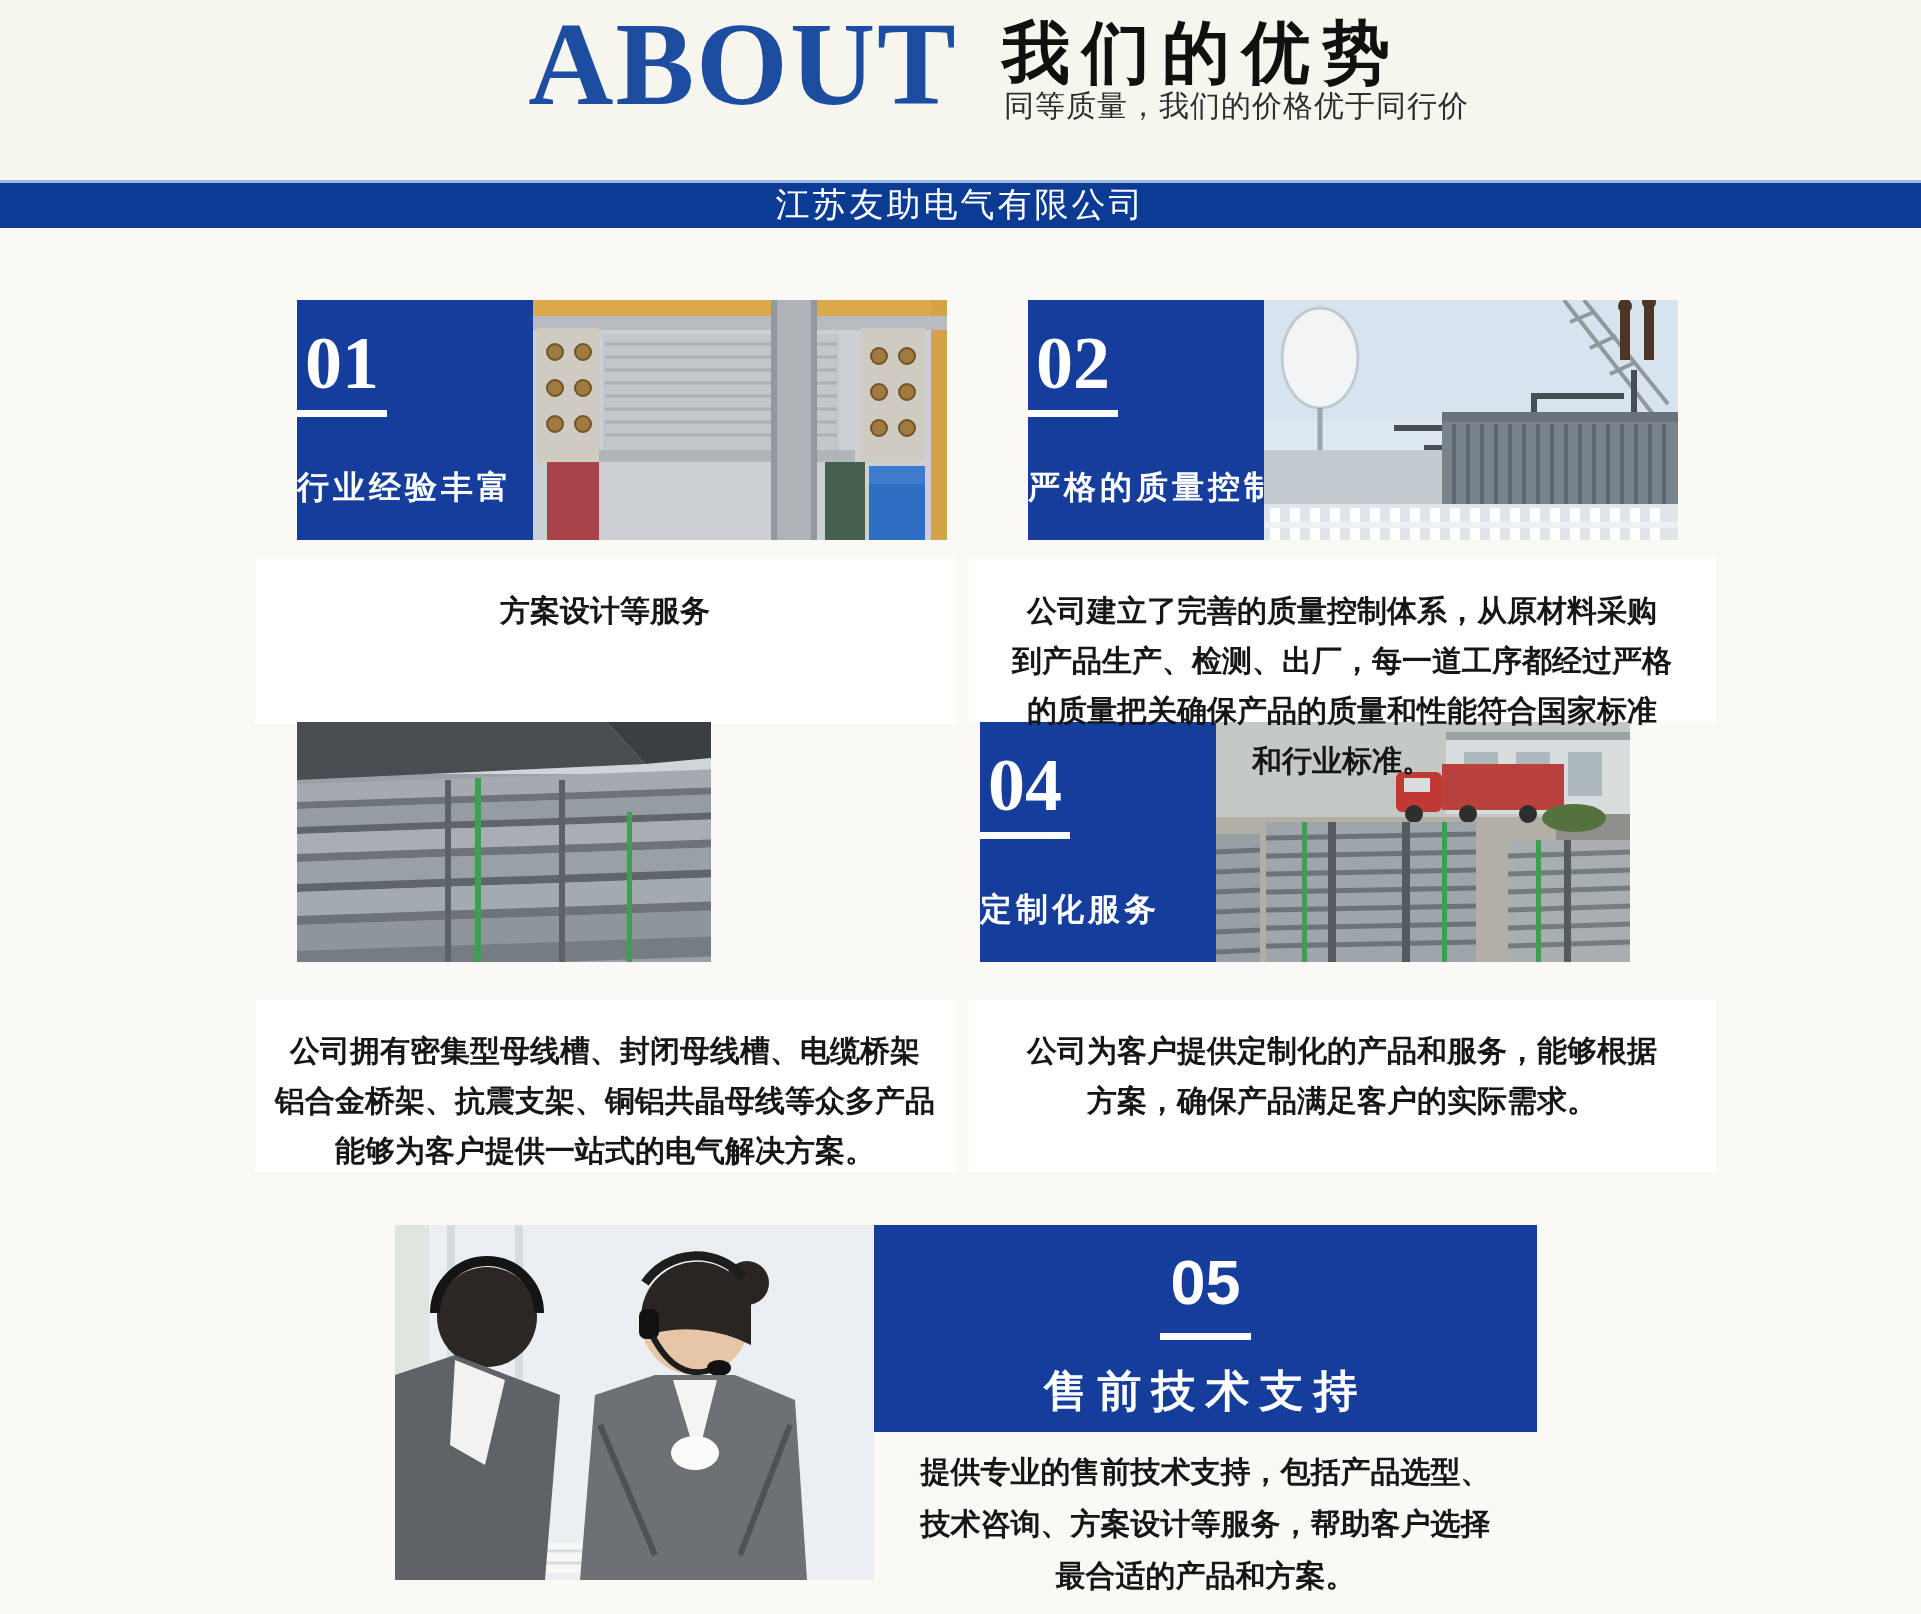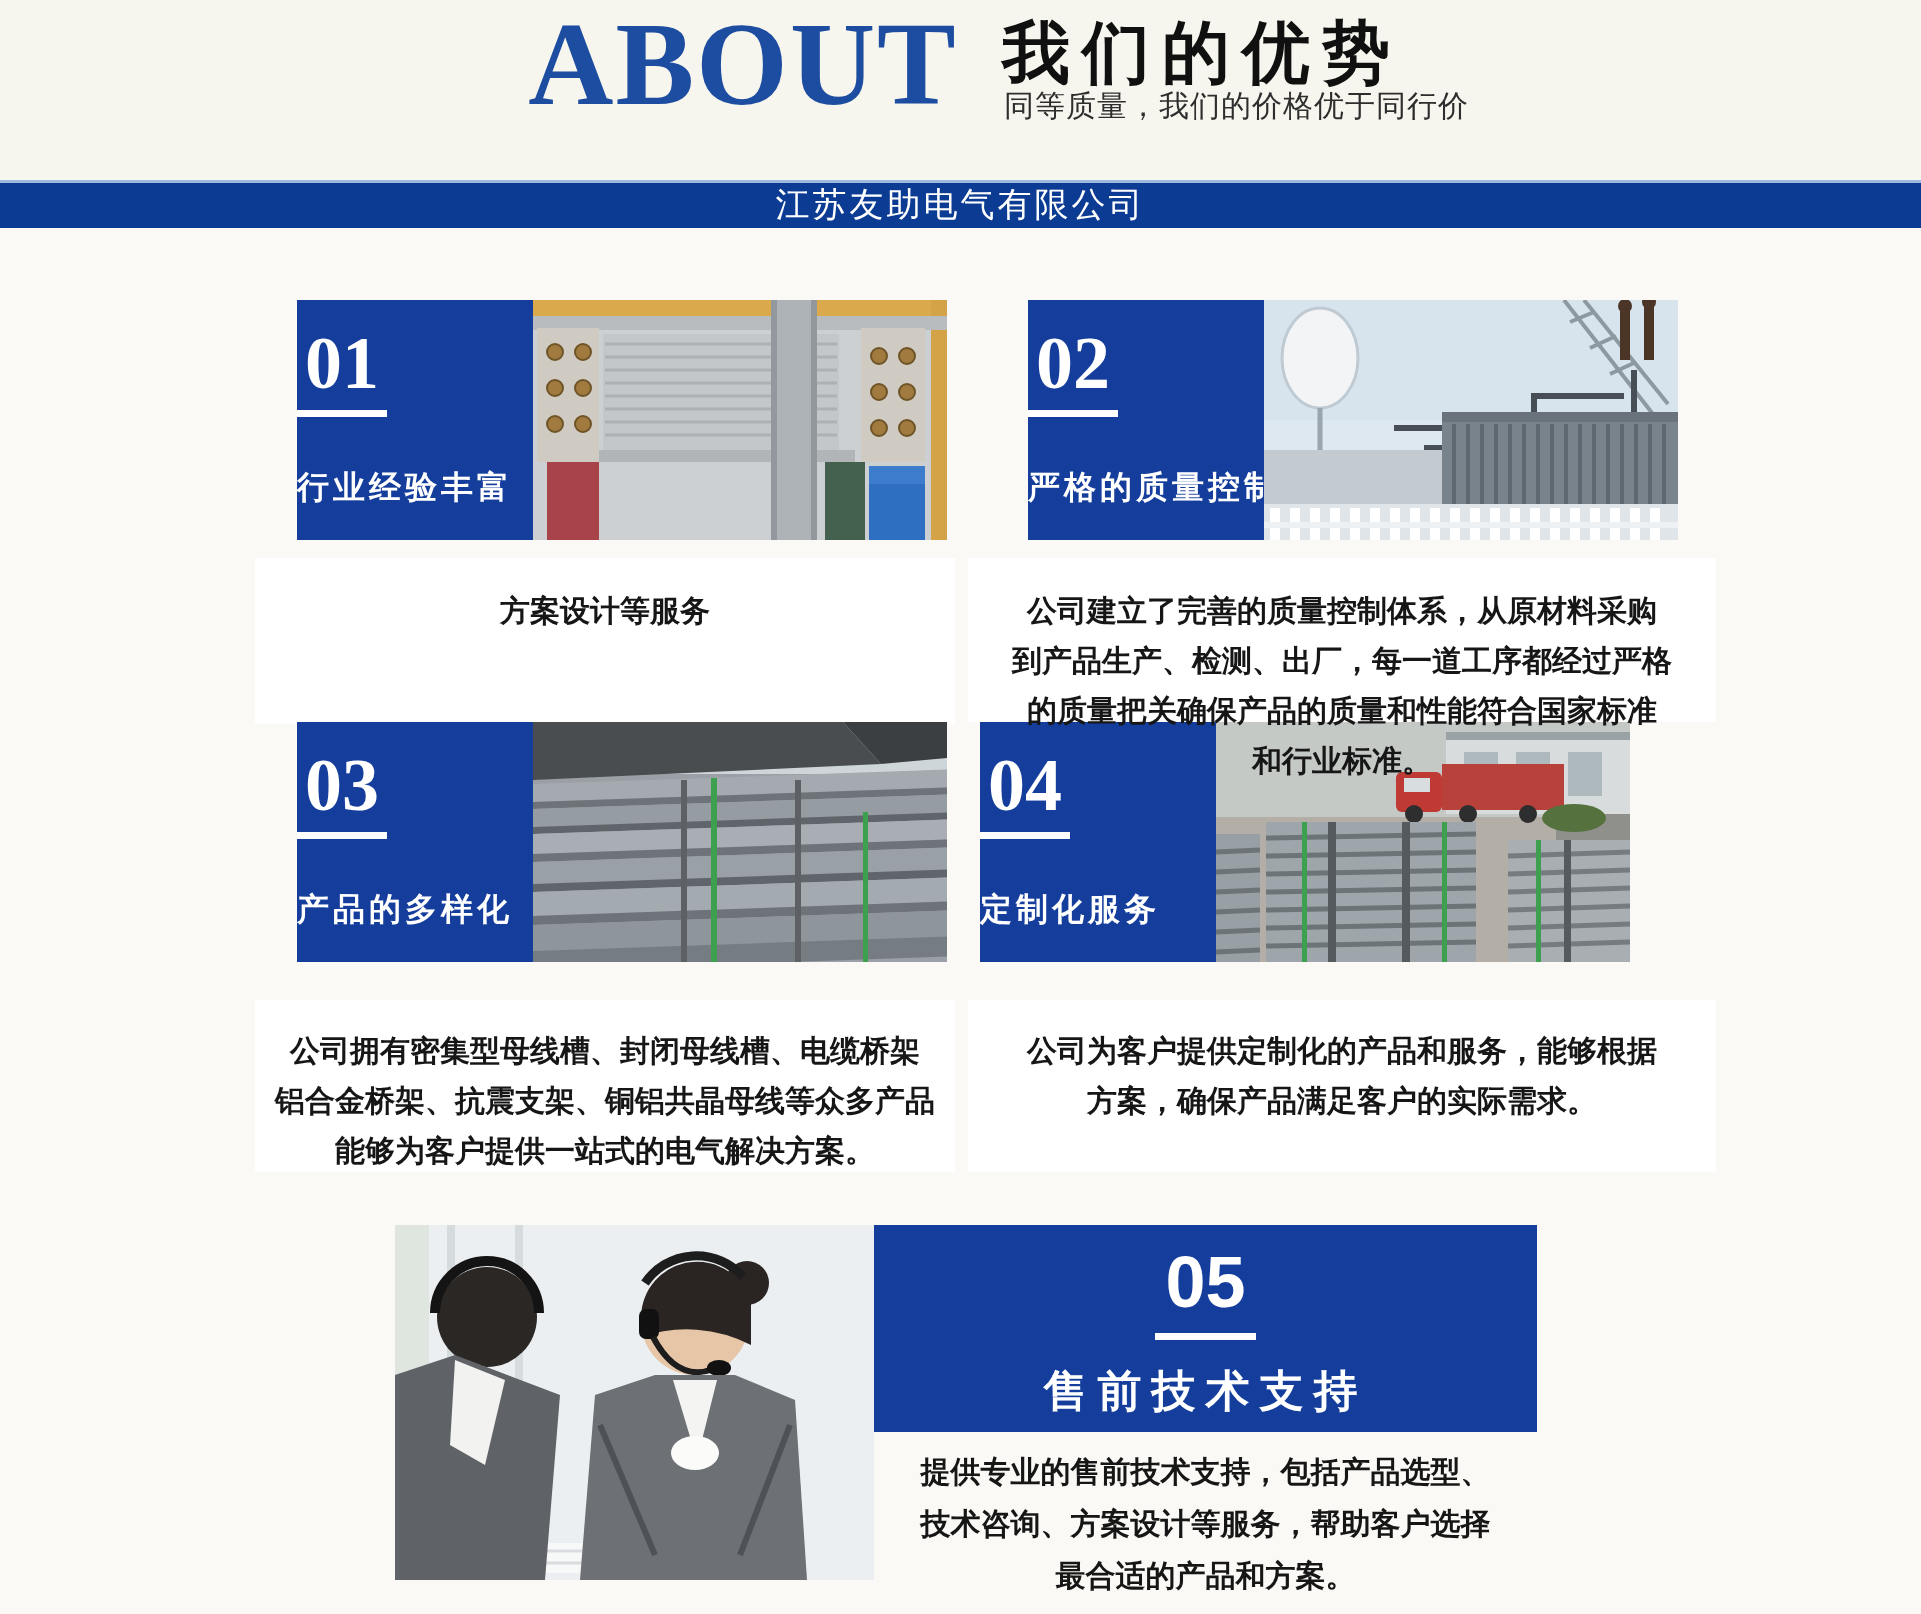--- a/index.html
+++ b/index.html
@@ -46,21 +46,21 @@
   #bg4{left:968px;top:1000px;width:748px;height:172px;}
   #desc1{left:255px;top:586px;width:700px;}
   #desc2{left:968px;top:586px;width:748px;}
   #desc3{left:255px;top:1026px;width:700px;}
   #desc4{left:968px;top:1026px;width:748px;}
 
   
   .bottom-photo{position:absolute;left:395px;top:1225px;width:479px;height:355px;overflow:hidden;z-index:1;}
   .bottom-box{position:absolute;left:874px;top:1225px;width:663px;height:207px;background:#153e9c;z-index:1;
     display:flex;flex-direction:column;align-items:center;}
-  .bottom-num{margin-top:14px;color:#fff;font-weight:700;font-size:72px;line-height:86px;
+  .bottom-num{margin-top:14px;color:#fff;font-weight:700;font-size:63px;line-height:86px;
     display:inline-block;border-bottom:7px solid #fff;padding:0 10px 8px;}
   .bottom-label{margin-top:22px;color:#fff;font-size:44px;font-weight:700;letter-spacing:10px;white-space:nowrap;}
   #desc5{left:874px;top:1446px;width:663px;}
   #desc5 .tline{height:52px;line-height:52px;}
 </style>
 </head>
 <body>
 
 <div class="page">
 
@@ -203,24 +203,20 @@
             <rect x="346" y="208" width="10" height="32"></rect>
           <rect x="366" y="208" width="10" height="32"></rect>
             <rect x="386" y="208" width="10" height="32"></rect>
         </g>
         <rect x="0" y="222" width="414" height="6" fill="#eef1f3"></rect>
       </svg>
     </div>
   </div>
 
   <div class="card" id="card3">
-    <div class="card-box">
-      <span class="card-num">03</span>
-      <span class="card-label">产品的多样化</span>
-    </div>
     <div class="card-photo">
       <svg width="414" height="240" viewBox="0 0 414 240" xmlns="http://www.w3.org/2000/svg">
         <rect x="0" y="0" width="414" height="240" fill="#9aa0a5"></rect>
         <rect x="0" y="0" width="414" height="52" fill="#cfd6da"></rect>
         <polygon points="0,0 310,0 348,42 0,58" fill="#4a4d50"></polygon>
         <polygon points="310,0 414,0 414,36 348,42" fill="#3c3f42"></polygon>
         <g transform="skewY(-2)">
           <rect x="0" y="62" width="414" height="18" fill="#a4aaaf"></rect>
           <rect x="0" y="80" width="414" height="7" fill="#6d7378"></rect>
           <rect x="0" y="87" width="414" height="18" fill="#969da2"></rect>

